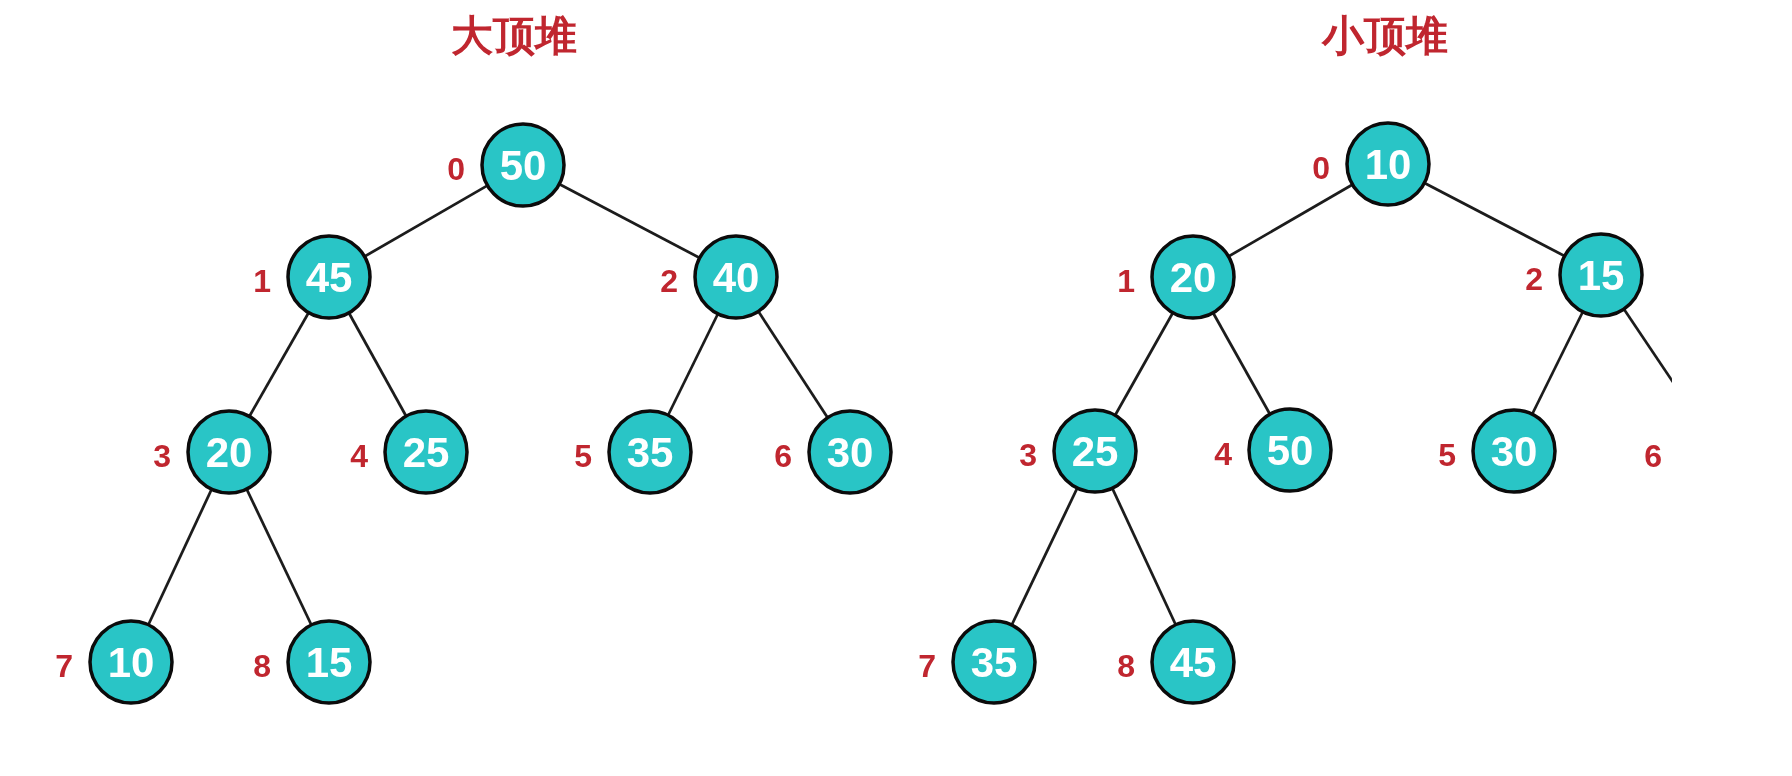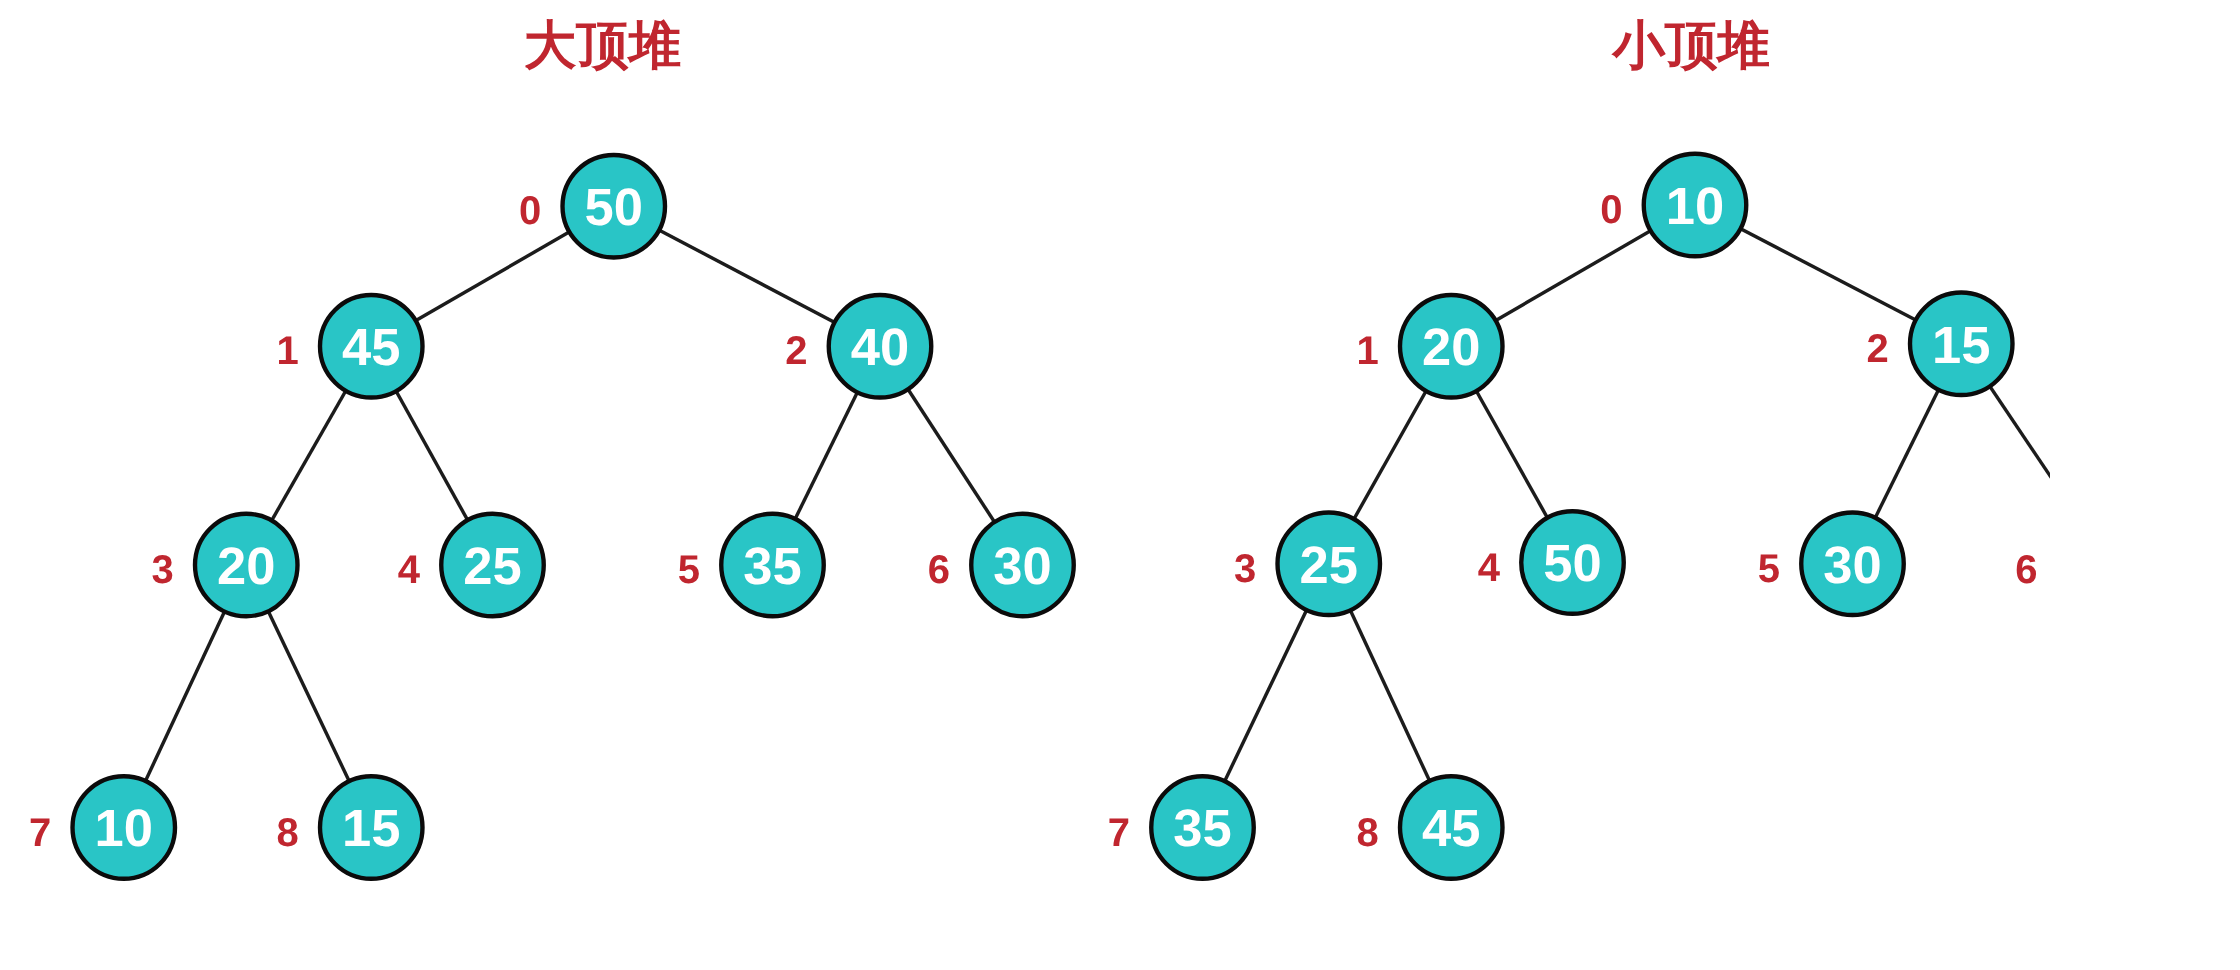--- a/index.html
+++ b/index.html
@@ -3,20 +3,21 @@
 <meta charset="utf-8">
 <style>
   html, body { margin: 0; padding: 0; background: #ffffff; }
   .canvas {
     position: relative;
     width: 1640px;
     height: 776px;
     background: var(--bg, #ffffff);
     overflow: hidden;
     font-family: "Liberation Sans", "DejaVu Sans", sans-serif;
+    margin-left: 32px;
   }
   svg { display: block; }
   .tree-title {
     font-family: "Liberation Sans", "DejaVu Sans", sans-serif;
     font-size: 42px;
     font-weight: bold;
     fill: var(--title-color, #c0262f);
   }
   .heap-edge {
     stroke: var(--edge-color, #1c1c1c);

